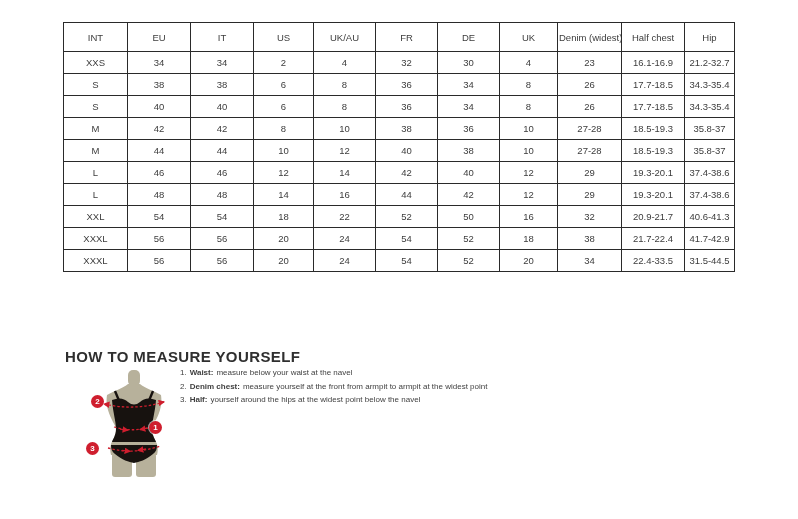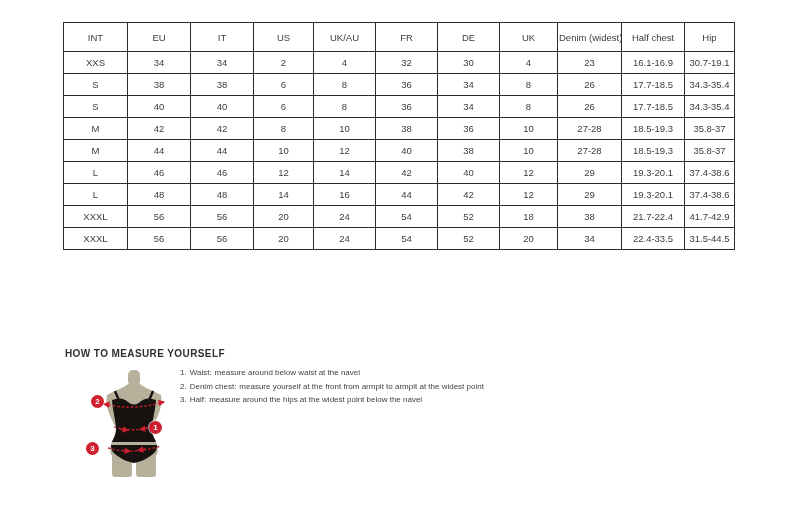--- a/index.html
+++ b/index.html
@@ -34,36 +34,36 @@
     white-space: nowrap;
     overflow: hidden;
   }
   .size-table thead th { height: 29px; }
 
   
   .measure-title {
     position: absolute;
     left: 65px;
     top: 348px;
-    font-size: 10px;
+    font-size: 15px;
     font-weight: 700;
     letter-spacing: 0.4px;
     color: #2f2f2f;
   }
   .steps {
     position: absolute;
     left: 180px;
     top: 366px;
     list-style: none;
     font-size: 8px;
     line-height: 13.5px;
     color: #3f3f3f;
   }
   .steps .num { margin-right: 3px; }
-  .steps .lbl { font-weight: 400; margin-right: 3px; }
+  .steps .lbl { font-weight: 700; margin-right: 3px; }
 
   
   .illustration {
     position: absolute;
     left: 82px;
     top: 369px;
     width: 86px;
     height: 112px;
   }
   .illustration svg { position: absolute; left: 0; top: 0; }
@@ -124,21 +124,21 @@
           <td>XXS</td>
           <td>34</td>
           <td>34</td>
           <td>2</td>
           <td>4</td>
           <td>32</td>
           <td>30</td>
           <td>4</td>
           <td>23</td>
           <td>16.1-16.9</td>
-          <td>30.7-19.1</td>
+          <td>21.2-32.7</td>
         </tr>
         <tr>
           <td>S</td>
           <td>38</td>
           <td>38</td>
           <td>6</td>
           <td>8</td>
           <td>36</td>
           <td>34</td>
           <td>8</td>
@@ -203,20 +203,33 @@
           <td>48</td>
           <td>48</td>
           <td>14</td>
           <td>16</td>
           <td>44</td>
           <td>42</td>
           <td>12</td>
           <td>29</td>
           <td>19.3-20.1</td>
           <td>37.4-38.6</td>
+        </tr>
+        <tr>
+          <td>XXL</td>
+          <td>54</td>
+          <td>54</td>
+          <td>18</td>
+          <td>22</td>
+          <td>52</td>
+          <td>50</td>
+          <td>16</td>
+          <td>32</td>
+          <td>20.9-21.7</td>
+          <td>40.6-41.3</td>
         </tr>
         <tr>
           <td>XXXL</td>
           <td>56</td>
           <td>56</td>
           <td>20</td>
           <td>24</td>
           <td>54</td>
           <td>52</td>
           <td>18</td>
@@ -299,23 +312,23 @@
         <path d="M64,80.0 L56,81.4" marker-end="url(#arr)"></path>
       </g>
     </svg>
     <div class="badge badge-chest">2</div>
     <div class="badge badge-waist">1</div>
     <div class="badge badge-hips">3</div>
   </div>
 
   <ol class="steps">
     <li>
-      <span class="num">1.</span><span class="lbl">Waist:</span><span>measure around below waist at the navel</span>
+      <span class="num">1.</span><span class="lbl">Waist:</span><span>measure below your waist at the navel</span>
     </li>
     <li>
       <span class="num">2.</span><span class="lbl">Denim chest:</span><span>measure yourself at the front from armpit to armpit at the widest point</span>
     </li>
     <li>
-      <span class="num">3.</span><span class="lbl">Half:</span><span>measure around the hips at the widest point below the navel</span>
+      <span class="num">3.</span><span class="lbl">Half:</span><span>yourself around the hips at the widest point below the navel</span>
     </li>
   </ol>
 
 </div>
 
 </body></html>

